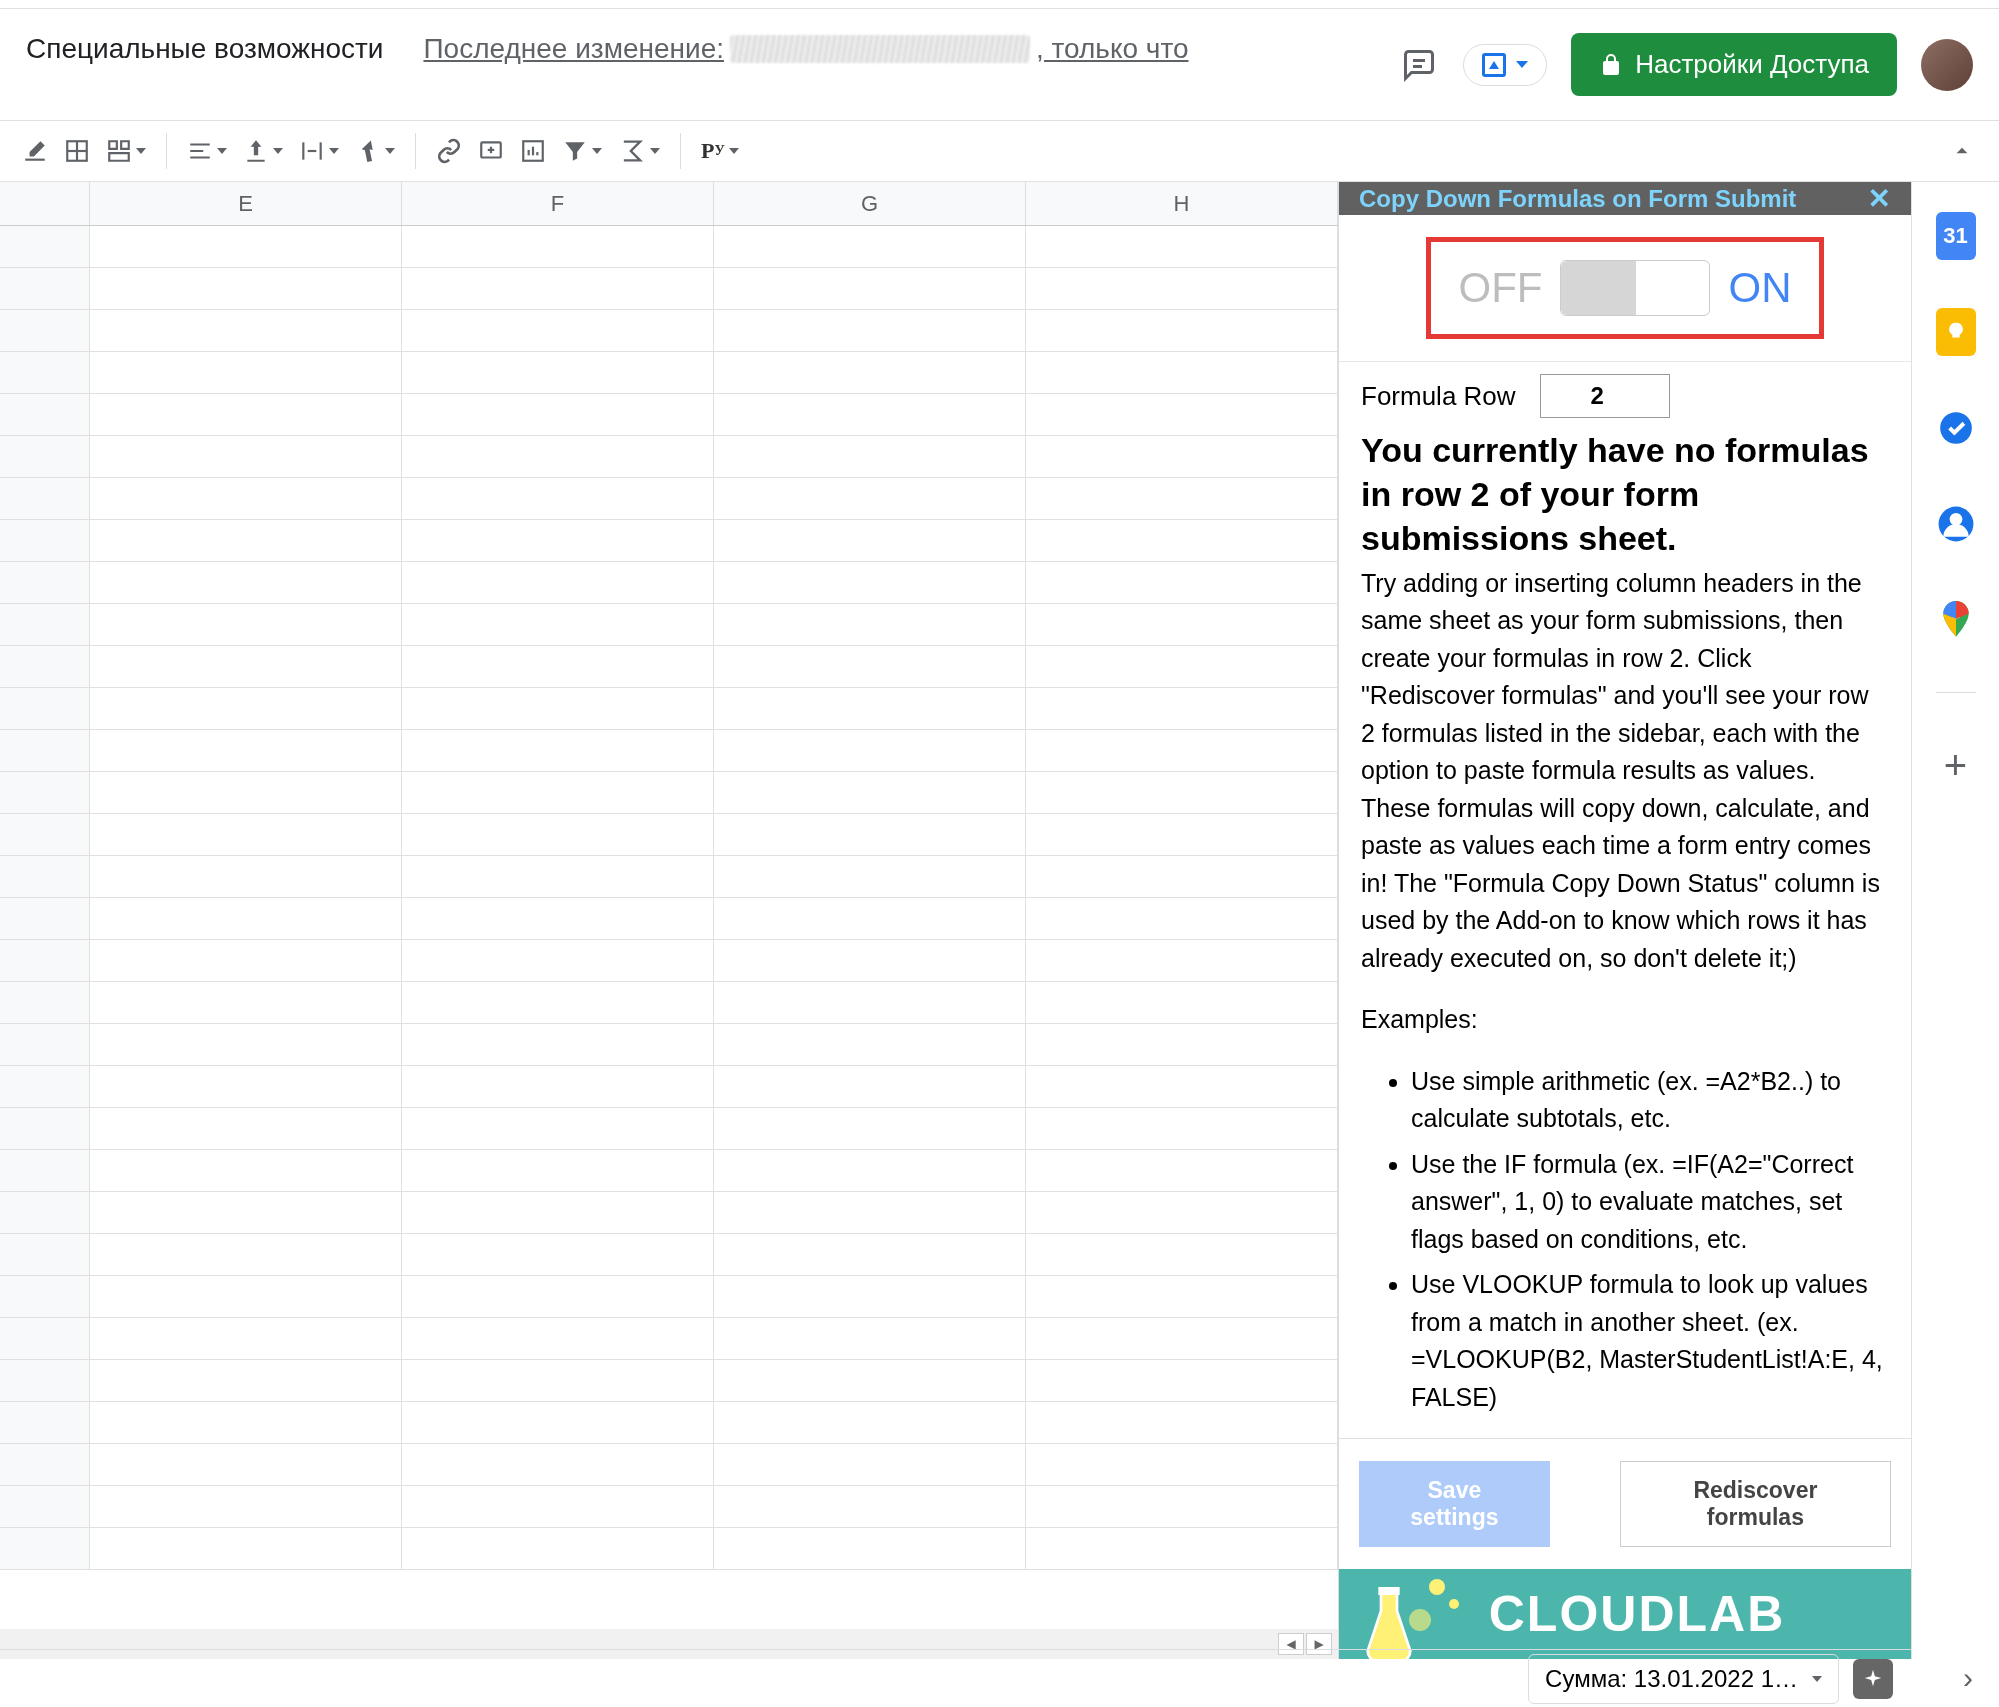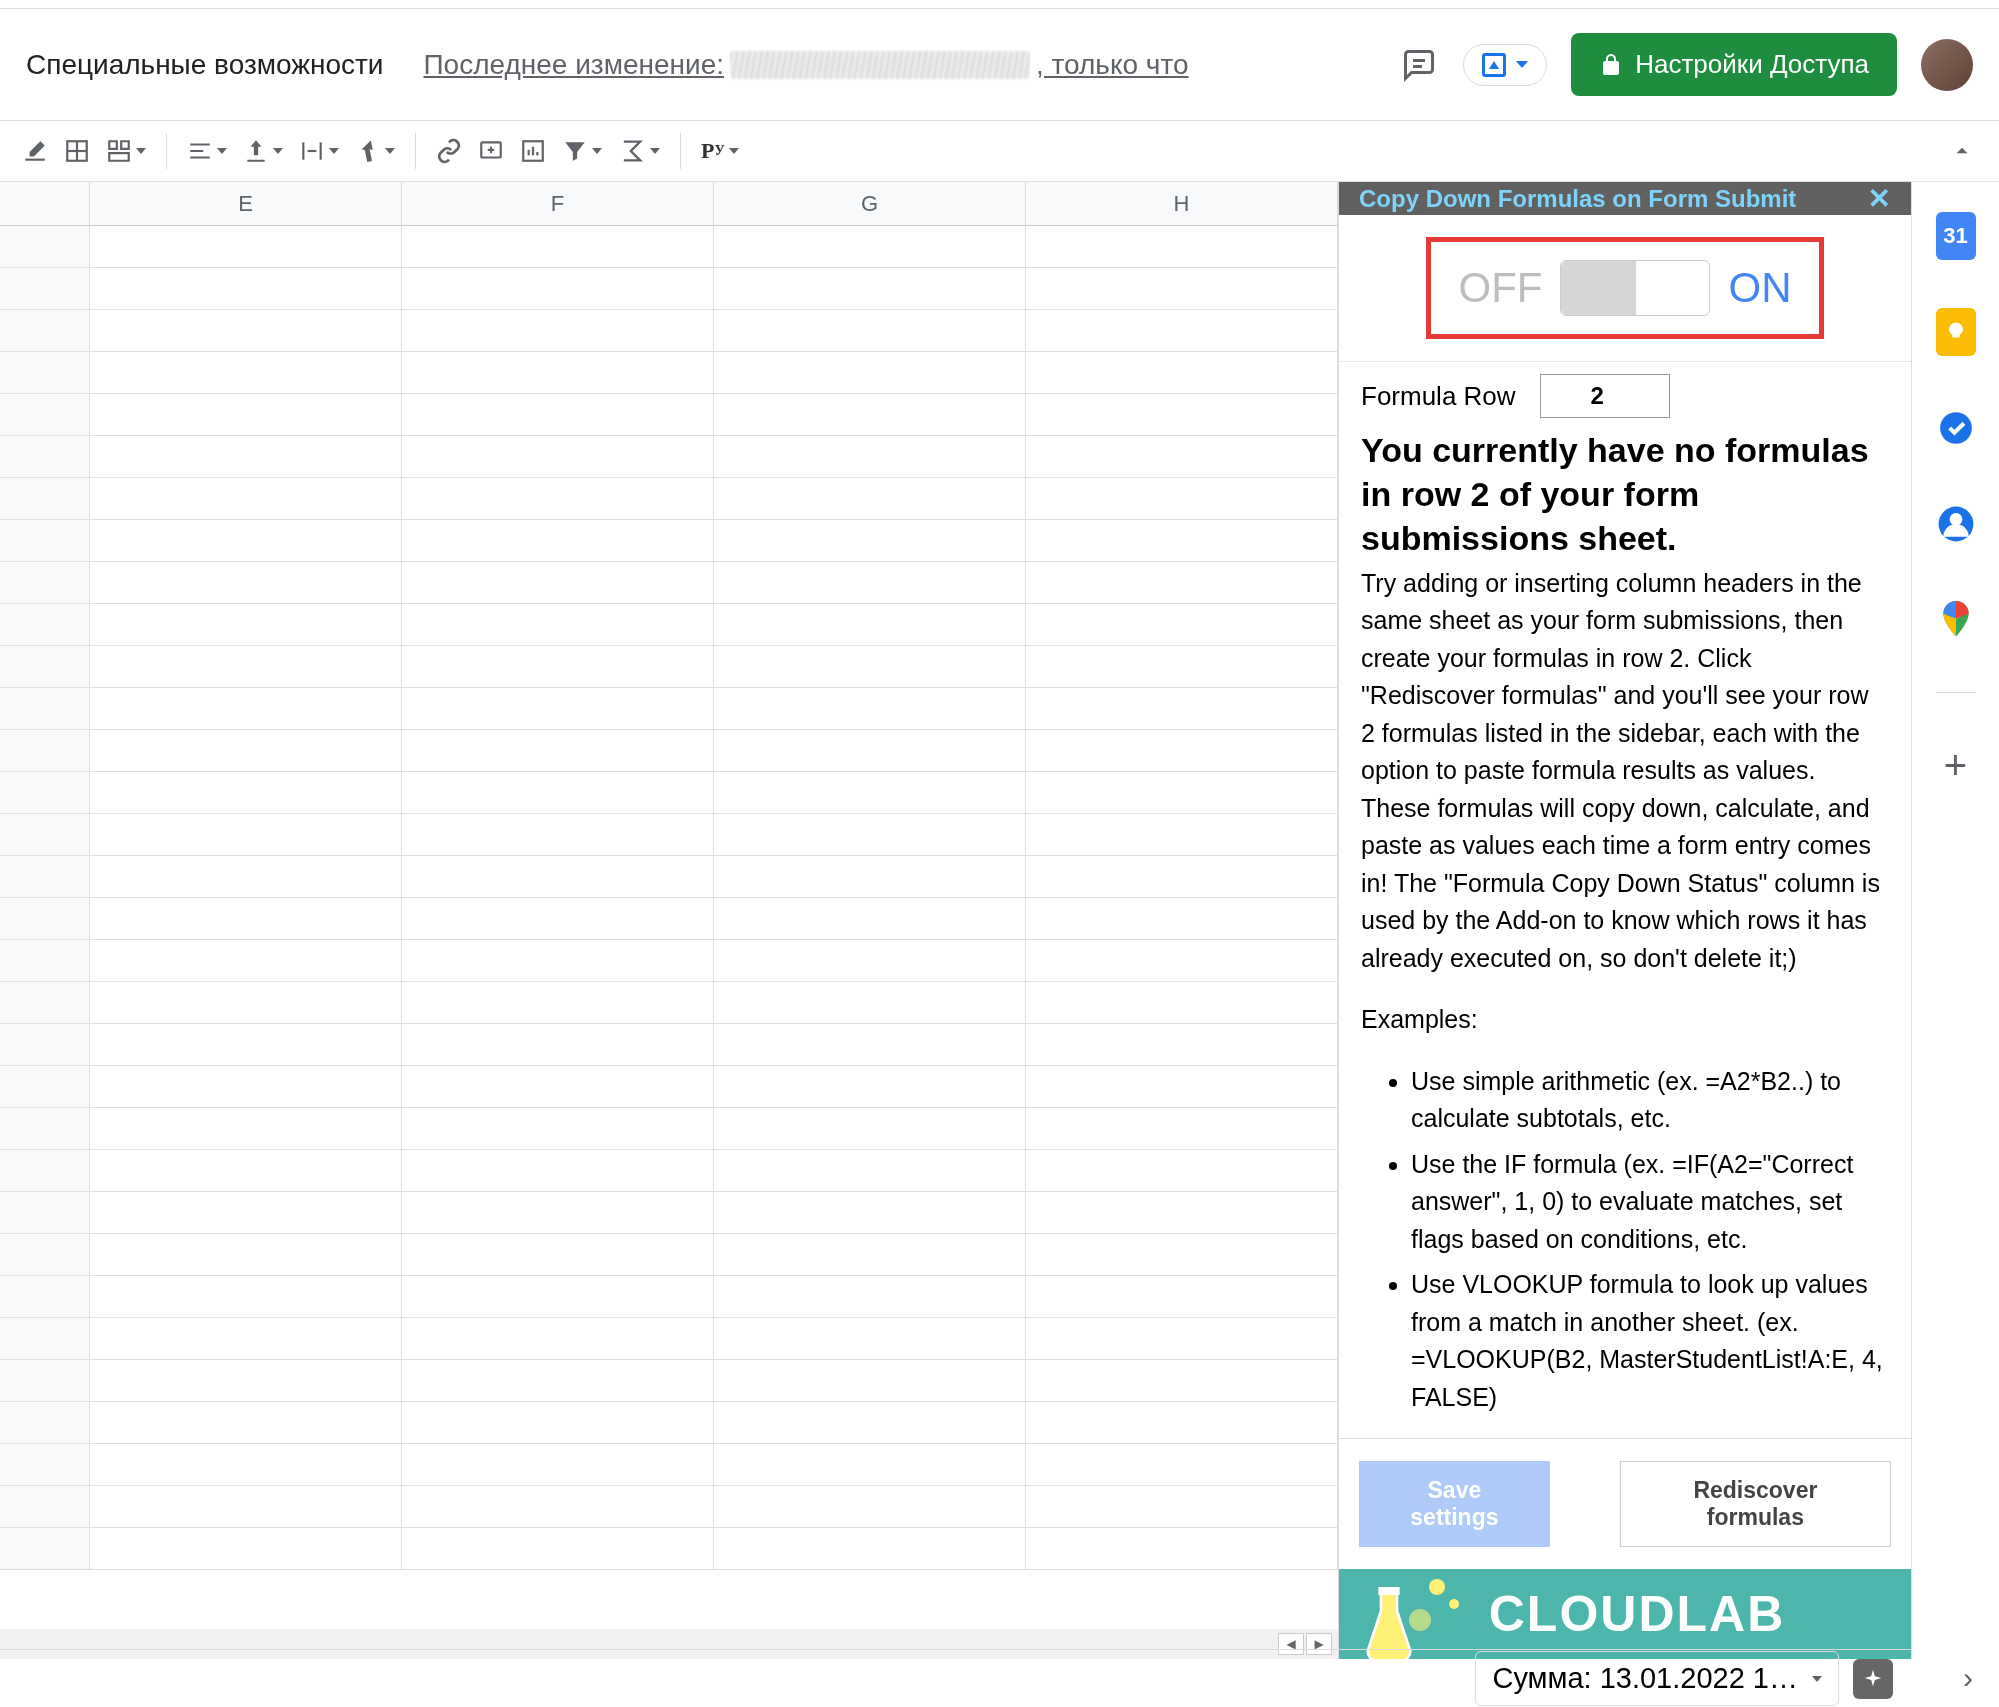--- a/index.html
+++ b/index.html
@@ -1,20 +1,20 @@
 <!DOCTYPE html>
 <html><head>
 <meta charset="utf-8">
 <style>
 * { box-sizing: border-box; margin: 0; padding: 0; }
 body { font-family: Arial, "Helvetica Neue", sans-serif; background: #fff; overflow: hidden; width: 1999px; height: 1707px; }
 
 .top-hr { border: none; border-top: 1px solid #e0e0e0; margin-top: 8px; }
 
-.header-row { display: flex; align-items: center; padding: 24px 26px 24px 26px; gap: 30px; }
+.header-row { display: flex; align-items: flex-start; padding: 24px 26px 24px 26px; gap: 30px; }
 .menu-left { display: flex; align-items: center; gap: 40px; font-size: 28px; }
 .menu-item { color: #202124; }
 .last-edit { color: #5f6368; text-decoration: underline; display: flex; align-items: center; gap: 6px; }
 .smudge { display:inline-block; width: 300px; height: 28px; background: repeating-linear-gradient(100deg,#ddd 0 3px,#eee 3px 6px); border-radius: 4px; filter: blur(1px); }
 
 .header-right { margin-left: auto; display: flex; align-items: center; gap: 24px; }
 .comment-ic { width: 40px; height: 40px; display:flex; align-items:center; justify-content:center; }
 .present-btn { display:flex; align-items:center; gap:4px; border:1.5px solid #dadce0; border-radius: 40px; padding: 8px 18px; }
 .present-inner { width:24px; height:24px; border:3px solid #1a73e8; border-radius:3px; display:flex; align-items:center; justify-content:center; }
 .present-inner::after { content:""; border-left:5px solid transparent; border-right:5px solid transparent; border-bottom:8px solid #1a73e8; }
@@ -68,21 +68,21 @@
 
 .cloudlab { height:90px; background:#4db6ac; display:flex; align-items:center; justify-content:center; color:#fff; font-size:50px; font-weight:bold; letter-spacing:2px; position:relative; overflow:hidden;}
 .cloudlab .flask { position:absolute; left:20px; bottom:-8px; width:60px; height:80px; }
 .cloudlab .bub { position:absolute; border-radius:50%; background:#fff176; }
 
 .right-rail { width:88px; border-left:1px solid #e0e0e0; display:flex; flex-direction:column; align-items:center; gap:48px; padding-top:30px; }
 .rail-ic { width:40px; height:48px; border-radius:8px; display:flex; align-items:center; justify-content:center; font-size:22px; }
 .rail-hr { width:40px; border:none; border-top:1px solid #dadce0; }
 
 .statusbar { position:absolute; bottom:0; left:0; right:88px; height:58px; border-top:1px solid #dadce0; display:flex; align-items:center; justify-content:flex-end; padding:0 18px; gap:14px;}
-.sum-pill { border:1px solid #dadce0; border-radius:6px; padding:10px 16px; font-size:29px; display:flex; align-items:center; gap:10px;}
+.sum-pill { border:1px solid #dadce0; border-radius:6px; padding:10px 16px; font-size:24px; display:flex; align-items:center; gap:10px;}
 .explore { width:40px;height:40px;background:#666;border-radius:6px;display:flex;align-items:center;justify-content:center;color:#fff;}
 .right-chev { position:absolute; right:26px; bottom:12px; font-size:30px; color:#5f6368;}
 
 svg { display:block; }
 </style>
 </head>
 <body>
 
 <hr class="top-hr">
 

